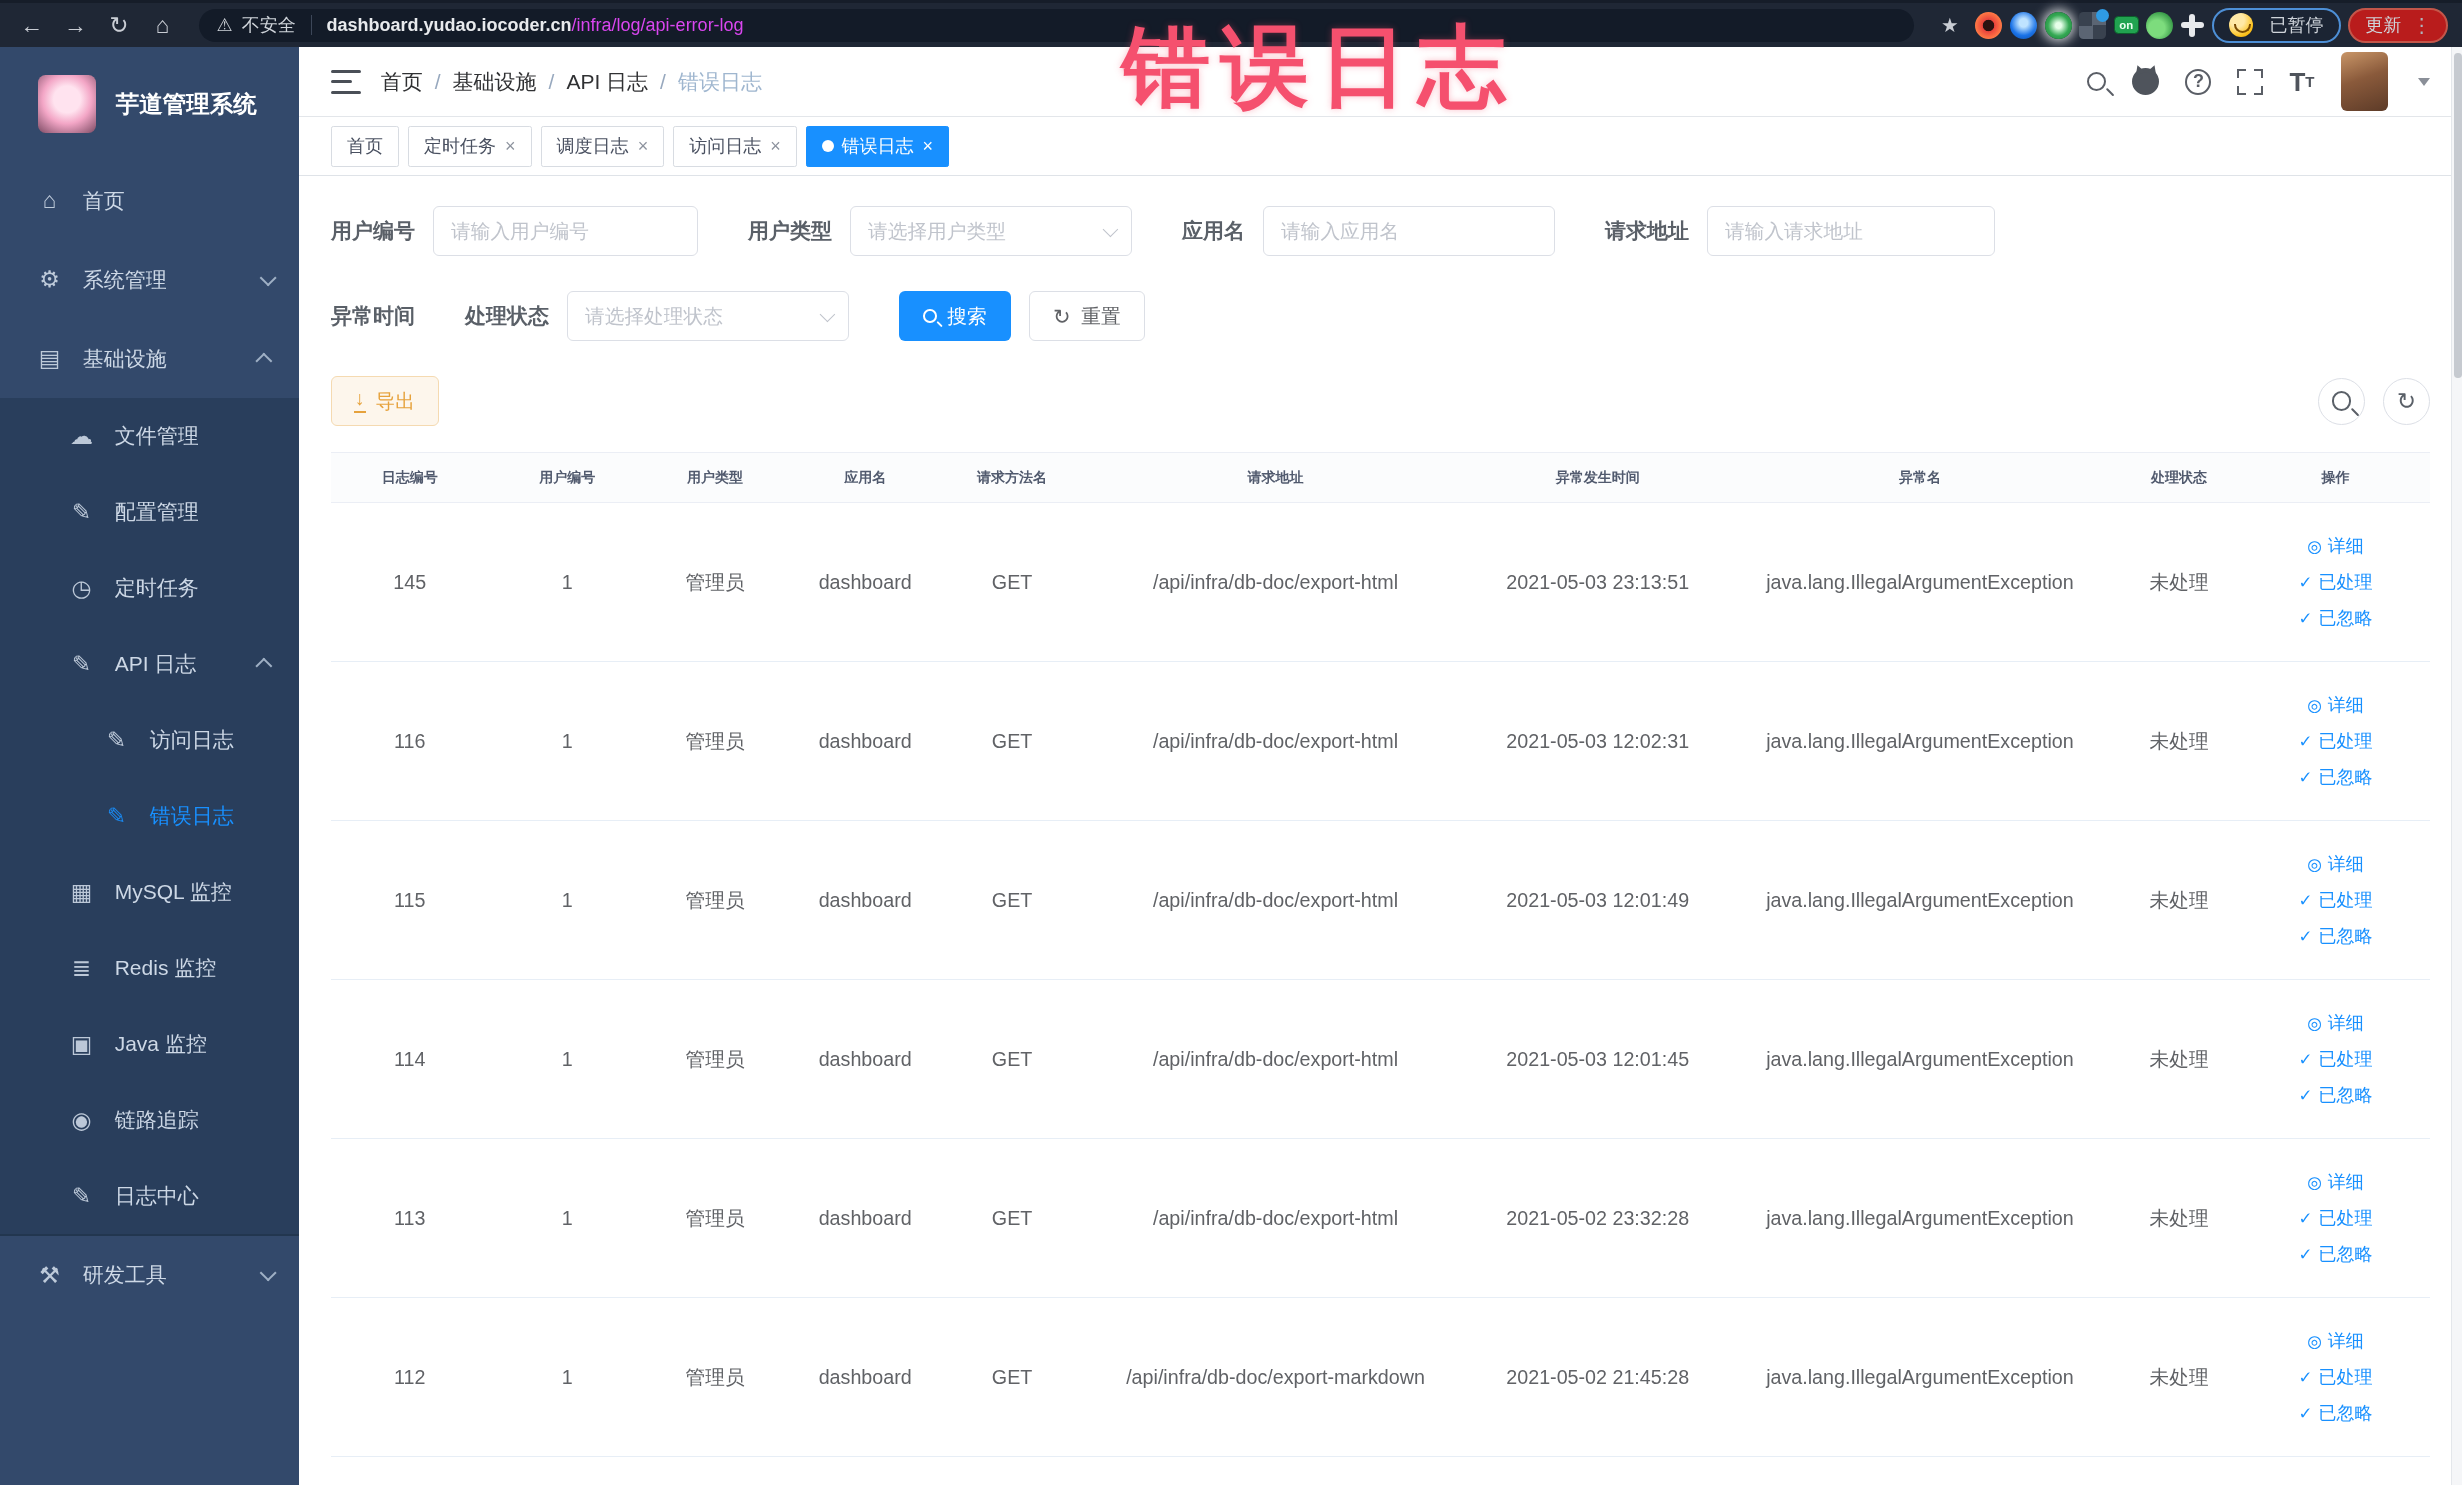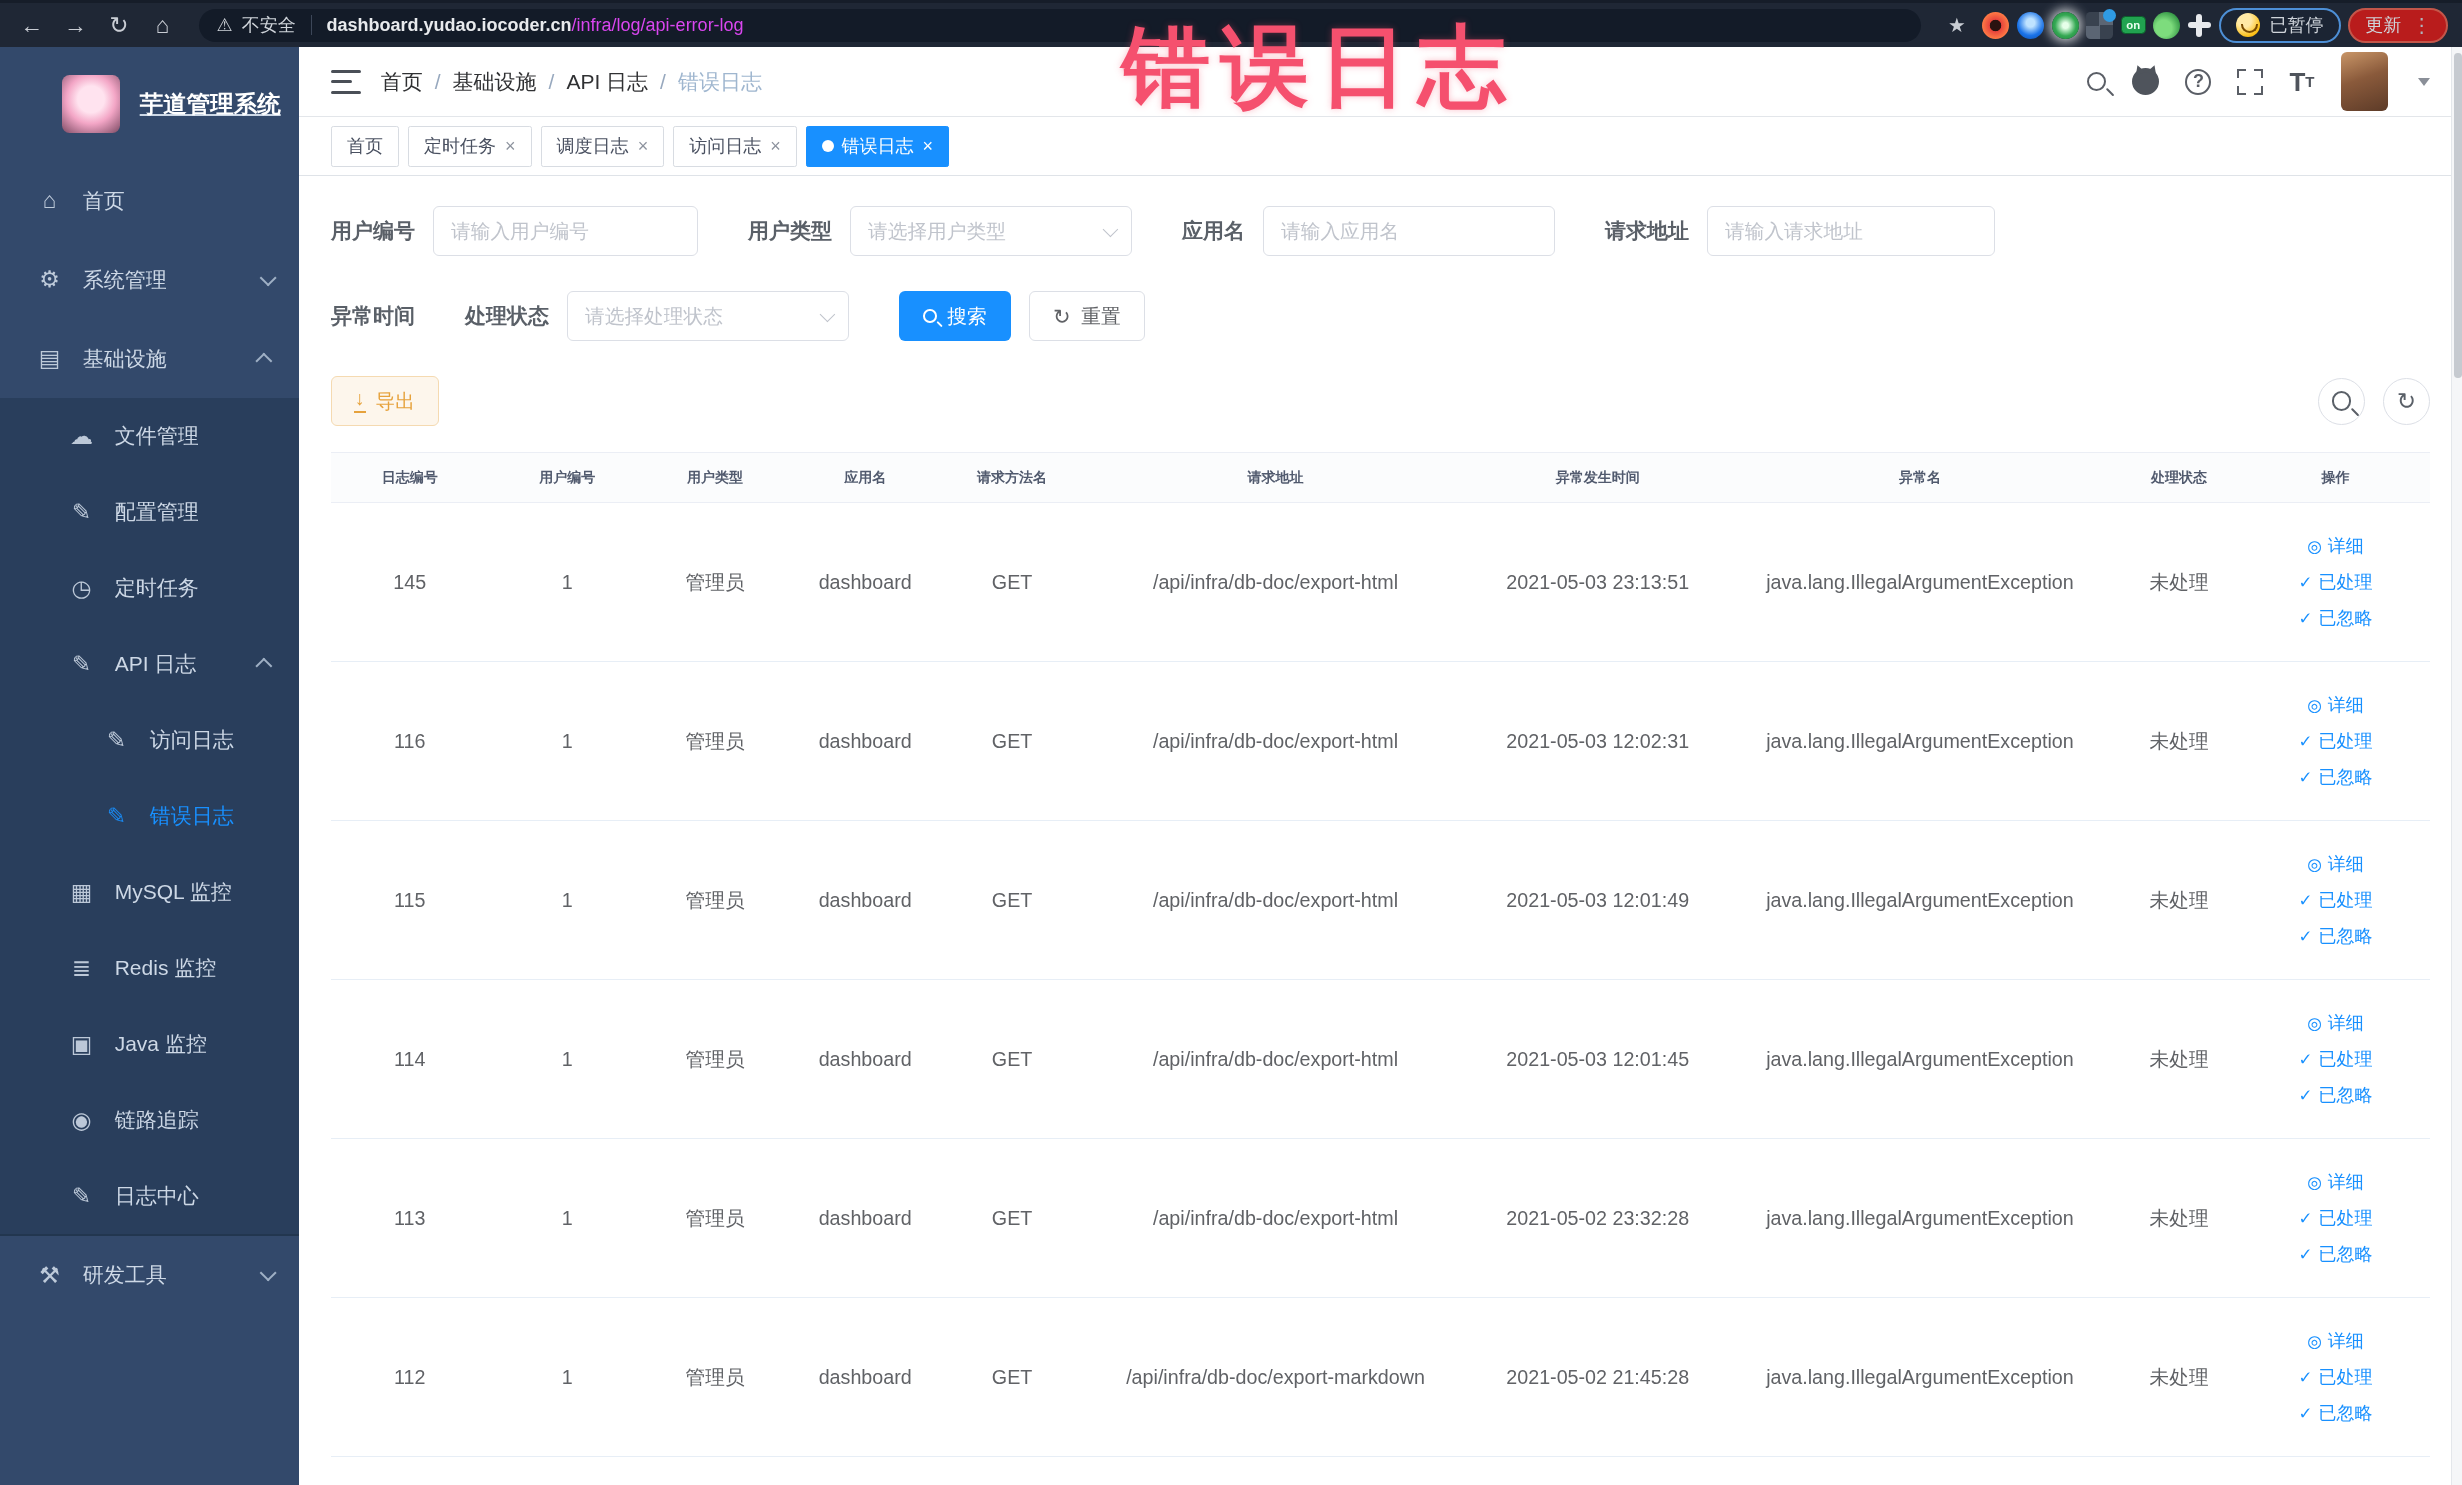--- a/index.html
+++ b/index.html
@@ -28,36 +28,36 @@
                background:conic-gradient(#5b6573 0 25%, #39424f 0 50%, #5b6573 0 75%, #39424f 0); }
   .ext-grid::after { content:""; position:absolute; right:-3px; top:-3px; width:13.6px; height:13.6px;
                border-radius:50%; background:#2f9be4; }
   .badge-on { background:#21a350; color:#eafff0; font-size:11.4px; font-weight:bold; border-radius:4.5px;
               padding:2.3px 4.5px; border:1.5px solid #0c5f2b; flex:0 0 auto; }
   .ext-plant { border-radius:50%; background:radial-gradient(circle at 40% 60%, #7ddc7d 0 35%, #2c8f3f 80%); }
   .puzzle { position:relative; width:23px; height:23px; flex:0 0 auto; }
   .puzzle::before, .puzzle::after { content:""; position:absolute; background:#e8eaed; border-radius:3px; }
   .puzzle::before { left:8.3px; top:0; width:6px; height:23px; }
   .puzzle::after  { left:0; top:8.3px; width:23px; height:6px; }
-  .pill { display:flex; align-items:center; gap:10px; height:35px; border-radius:17.4px;
+  .pill { display:flex; align-items:center; gap:17px; height:35px; border-radius:17.4px;
           padding:0 15px; font-size:18px; color:#cfd4da; flex:0 0 auto; }
   .pill-paused { border:2.3px solid #4d8fd6; background:#1b2433; }
   .pill-update { border:2.3px solid #c4564a; background:#b91c1c; gap:10.6px; }
   .emoji { width:24px; height:24px; border-radius:50%;
            background:radial-gradient(circle at 35% 30%, #ffe9a6 0 30%, #fcc21b 70%, #e89c00 100%); position:relative; }
   .emoji::after { content:""; position:absolute; left:5.3px; top:10.6px; width:13.6px; height:7.6px;
            border:2.3px solid #7a4b00; border-top:none; border-radius:0 0 9px 9px; }
   .kebab { color:#aeb4bc; font-size:19.7px; }
 
   
   .app { position:absolute; left:0; top:47px; width:100%; height:1439px; display:flex; }
 
   
   .sidebar { width:299px; flex:0 0 299px; background:#33496b; color:#cdd8e6; overflow:hidden; }
-  .logo-row { height:114px; display:flex; align-items:center; padding-left:62px; gap:19.7px;text-decoration:underline; }
+  .logo-row { height:114px; display:flex; align-items:center; padding-left:38px; gap:19.7px; }
   .logo { width:58px; height:58px; border-radius:7.6px; flex:0 0 auto;
           background:radial-gradient(circle at 50% 42%, #ffe3ef 0 30%, #f3a6c6 55%, #7c4a63 100%); }
   .app-title { color:#fff; font-size:23.5px; font-weight:bold; white-space:nowrap; }
   .menu-item { height:79px; display:flex; align-items:center; gap:16.7px; padding-left:33px;
                padding-right:27px; font-size:21px; cursor:pointer; }
   .menu-item.sub { background:#293e5c; height:76px; }
   .menu-item.lvl2 { padding-left:65px; }
   .menu-item.lvl3 { padding-left:100px; }
   .menu-item.active { color:#1890ff; }
   .micon { width:33px; font-size:23px; text-align:center; flex:0 0 auto; opacity:.9; }

